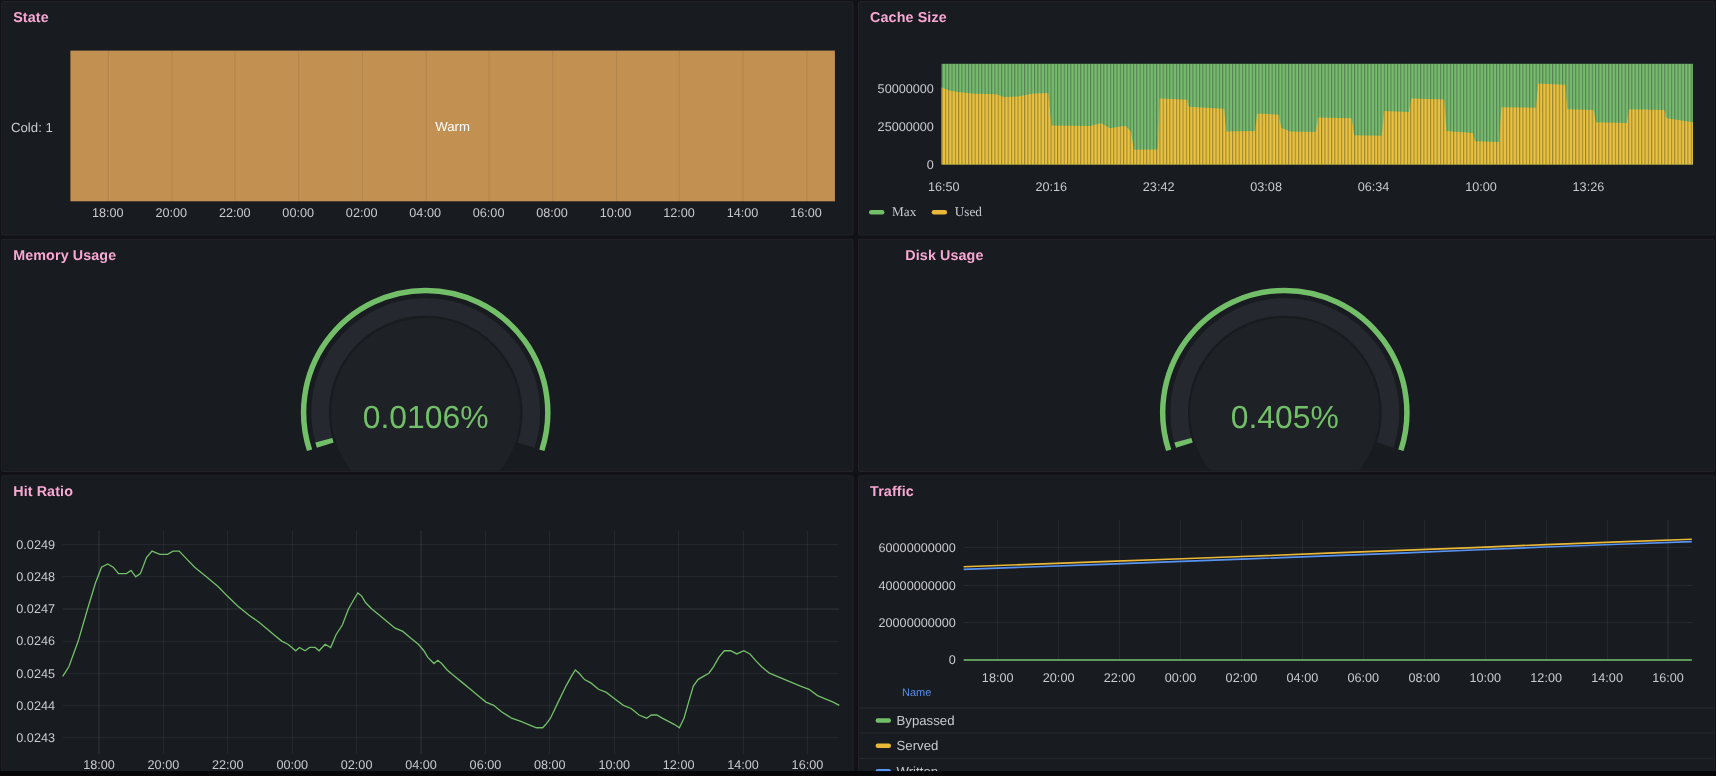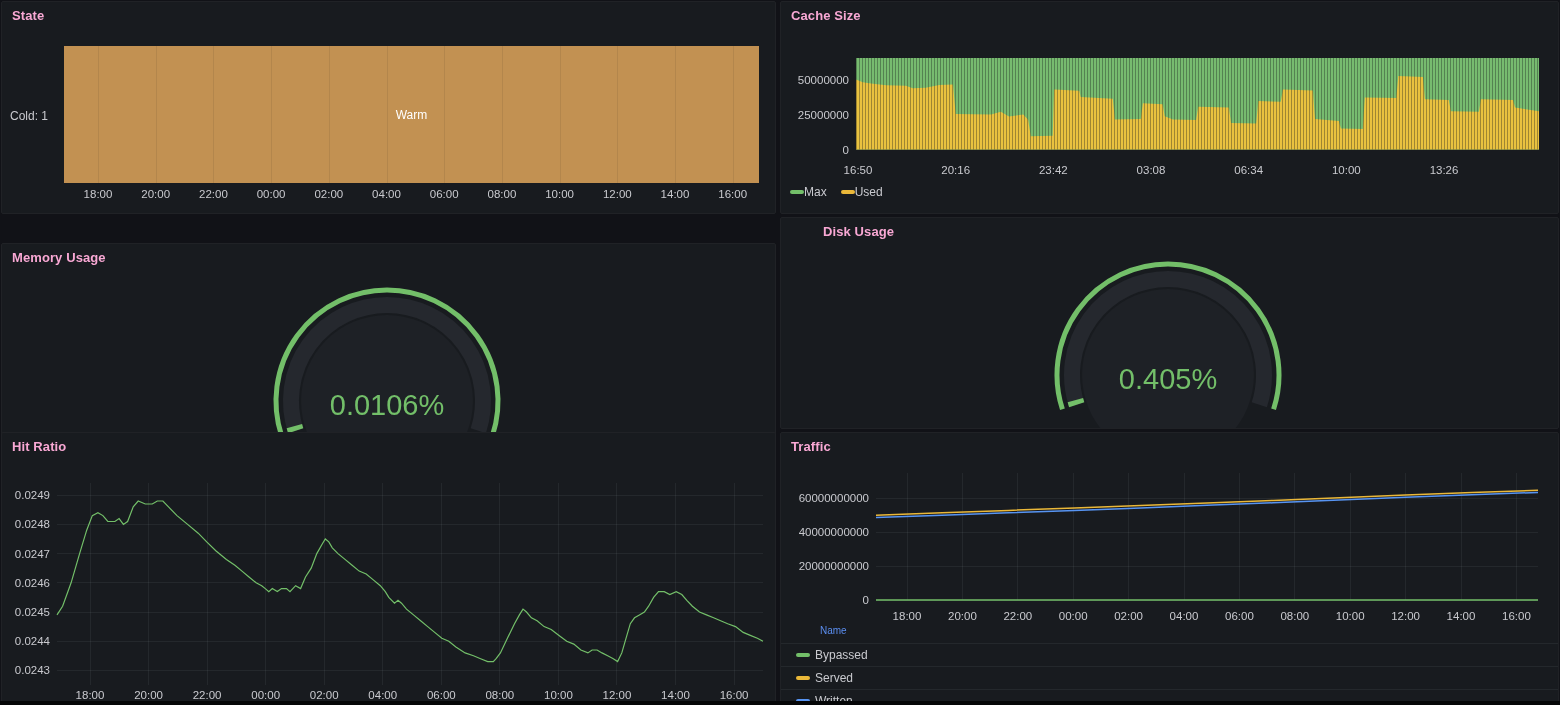--- a/index.html
+++ b/index.html
@@ -12,21 +12,21 @@
   .grid{stroke:rgba(201,209,232,0.07);stroke-width:1;shape-rendering:crispEdges;}
   
   .state-row-label{position:absolute;left:8px;top:107px;font-size:12px;color:#c9cacf;}
   .state-bar{position:absolute;left:62px;top:44px;width:695px;height:137px;display:flex;align-items:center;justify-content:center;}
   .state-bar-label{position:relative;z-index:2;font-size:12px;font-weight:500;color:#ffffff;}
   .state-col{position:absolute;top:0;width:1px;height:100%;background:rgba(10,12,14,0.08);}
   .x-axis{position:absolute;left:0;width:100%;height:16px;}
   .x-axis span{position:absolute;transform:translateX(-50%);font-size:11.5px;color:#c9cacf;white-space:nowrap;}
   
   .legend-inline{position:absolute;left:9px;display:flex;align-items:center;gap:14px;}
-  .legend-item{display:flex;align-items:center;cursor:pointer;}
+  .legend-item{display:flex;align-items:center;gap:7px;cursor:pointer;font-family:Liberation Serif, serif;}
   .legend-item span{font-size:12px;color:#c9cacf;}
   .swatch{width:14px;height:4px;border-radius:2px;flex:0 0 auto;}
   
   .t-legend{position:absolute;left:0;top:189px;width:100%;}
   .t-legend .hdr{color:#5a8dee;font-size:10px;font-weight:500;padding:3px 0 7px 39px;cursor:pointer;}
   .t-row{display:flex;align-items:center;height:22px;border-top:1px solid rgba(204,209,224,0.07);padding-left:15px;gap:5px;cursor:pointer;}
   .t-row span{font-size:12px;color:#c9cacf;}
   .bottom-strip{position:absolute;left:0;top:701px;width:100%;height:4px;background:#050607;z-index:9;}
 </style>
 </head>
@@ -95,21 +95,21 @@
         <text x="77" y="172" text-anchor="middle" class="tick">16:50</text>
         <text x="174.67000000000002" y="172" text-anchor="middle" class="tick">20:16</text>
         <text x="272.34000000000003" y="172" text-anchor="middle" class="tick">23:42</text>
         <text x="370.01" y="172" text-anchor="middle" class="tick">03:08</text>
         <text x="467.68" y="172" text-anchor="middle" class="tick">06:34</text>
         <text x="565.35" y="172" text-anchor="middle" class="tick">10:00</text>
         <text x="663.02" y="172" text-anchor="middle" class="tick">13:26</text>
       </svg>
     </section>
 
-  <section class="panel" id="panel-memory" style="left:1px;top:217px;width:775px;height:212px;margin-top:26px;">
+  <section class="panel" id="panel-memory" style="left:1px;top:217px;width:775px;height:212px;">
     <h2 class="panel-title">Memory Usage</h2>
   <svg width="775" height="212">
         <circle cx="385" cy="157" r="86" fill="#1e2126"></circle>
         <path d="M 279.43 191.30 A 111 111 0 1 1 490.57 191.30" stroke="#73bf69" stroke-width="5" fill="none"></path>
         <path d="M 293.70 186.67 A 96 96 0 1 1 476.30 186.67" stroke="#25282e" stroke-width="16" fill="none"></path>
         <path d="M 293.70 186.67 A 96 96 0 0 1 292.36 182.17" stroke="#73bf69" stroke-width="16" fill="none"></path>
         <text x="385" y="171" text-anchor="middle" fill="#73bf69" font-size="29" font-weight="500">0.0106%</text>
       </svg>
     </section>
 

